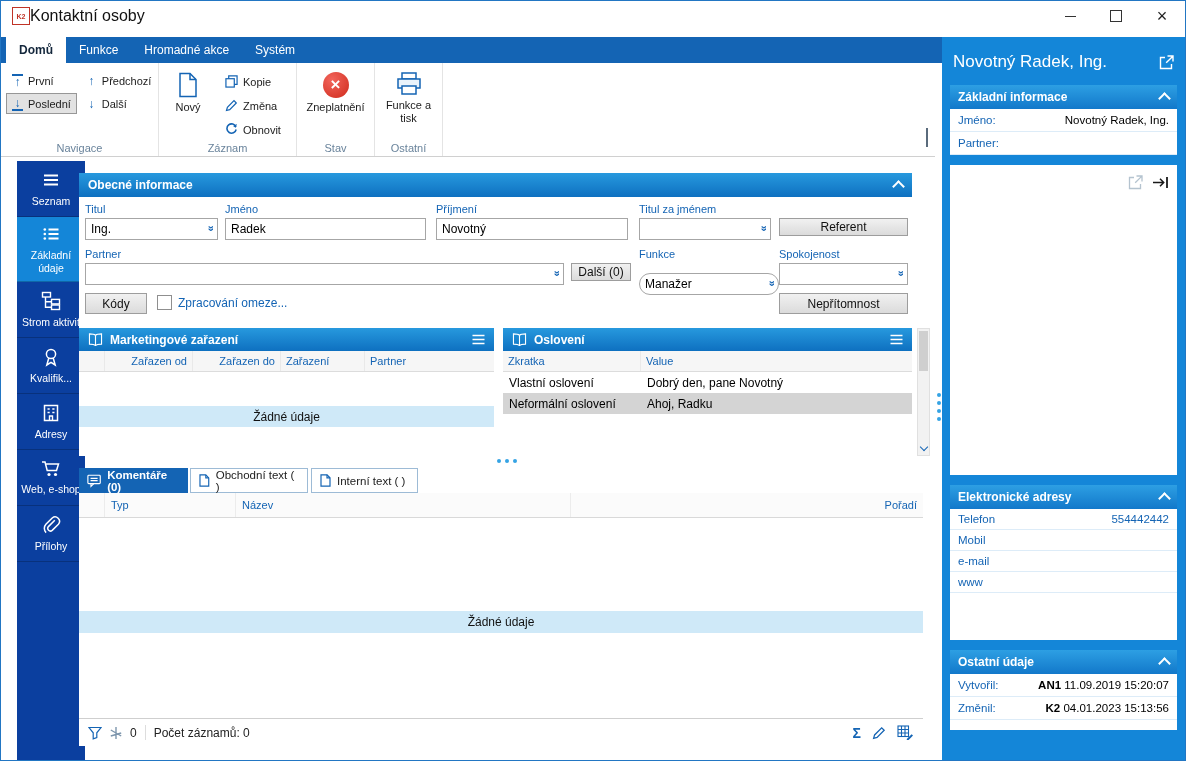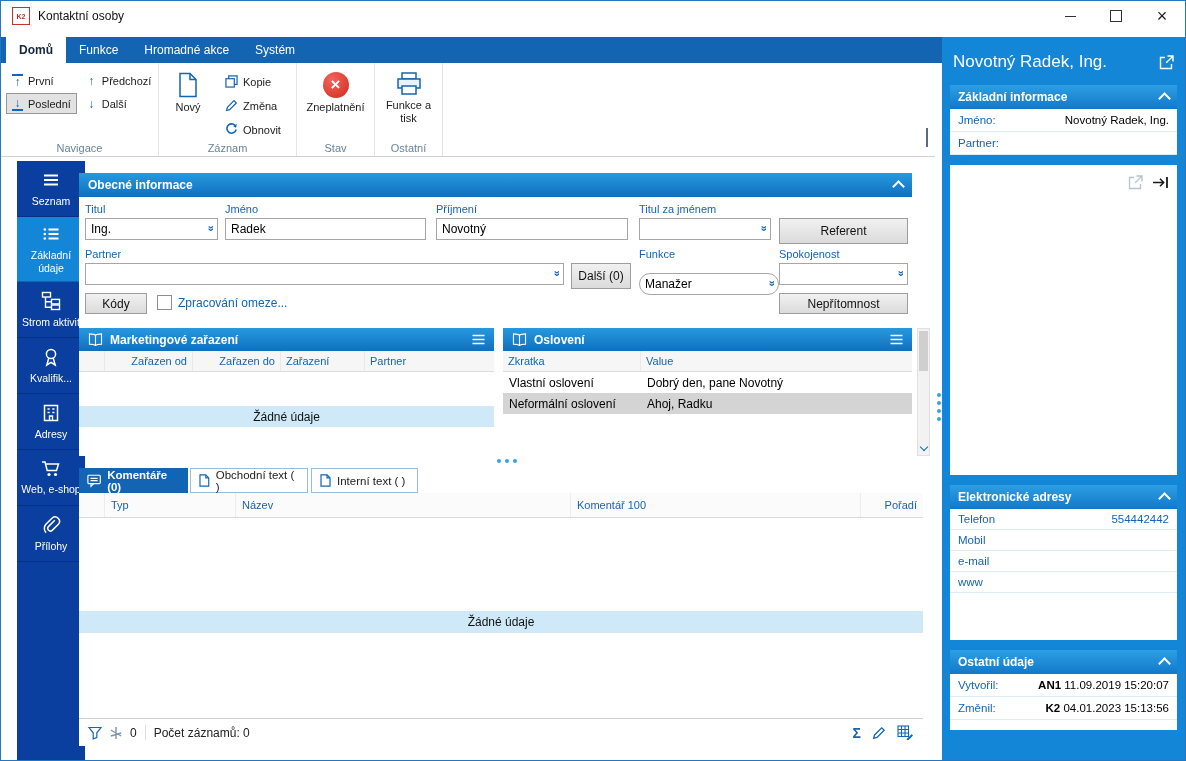--- a/index.html
+++ b/index.html
@@ -3,21 +3,21 @@
 <meta charset="utf-8">
 <style>
   html,body { margin:0; padding:0; }
   body { font-family:"Liberation Sans","DejaVu Sans",sans-serif; background:#fff; }
   .window { position:relative; width:1186px; height:761px; background:#fff; border:1px solid #2276c3; overflow:hidden; box-sizing:border-box; }
 
   
   .titlebar { position:absolute; left:0; top:0; right:0; height:36px; background:#fff; display:flex; align-items:flex-start; }
   .titlebar-inner { display:flex; align-items:center; height:30px; width:100%; }
   .app-logo { width:16px; height:16px; margin-left:11px; border:1px solid #c03326; color:#c03326; font-size:7px; font-weight:bold; display:flex; align-items:center; justify-content:center; flex:none; }
-  .win-title { margin-left:8px; font-size:12px; color:#111; }
+  .win-title { margin-left:0; font-size:16px; color:#111; }
   .win-controls { margin-left:auto; display:flex; height:30px; }
   .win-btn { width:46px; display:flex; align-items:center; justify-content:center; color:#333; }
   .min-glyph { width:11px; height:1px; background:#333; }
   .max-glyph { width:10px; height:10px; border:1px solid #333; }
   .close-glyph { font-size:18px; line-height:1; color:#222; }
 
   
   .ribbon-tabs { position:absolute; left:0; top:36px; width:941px; height:26px; background:#1464b4; display:flex; align-items:stretch; padding-left:5px; box-sizing:border-box; }
   .rtab { padding:0 13px; display:flex; align-items:center; font-size:12px; color:#fff; }
   .rtab.active { background:#fff; color:#14273c; font-weight:bold; }
@@ -51,21 +51,21 @@
   .push-right { margin-left:auto; display:flex; align-items:center; gap:9px; }
 
   
   .obecne-hdr { position:absolute; left:78px; top:172px; width:833px; height:24px; }
   .form { position:absolute; left:78px; top:196px; width:833px; height:131px; background:#fff; }
   .flabel { position:absolute; font-size:11px; color:#1464b4; white-space:nowrap; }
   .fld { position:absolute; height:22px; border:1px solid #a6a6a6; background:#fff; display:flex; align-items:center; font-size:12px; padding:0 5px; color:#000; box-sizing:border-box; }
   .fld input { border:none; outline:none; width:100%; font:inherit; padding:0; background:transparent; color:#000; }
   .dd { color:#1464b4; font-weight:bold; font-size:11px; display:inline-block; transform:rotate(-90deg); letter-spacing:-1px; margin-left:auto; }
   .fld .val { white-space:nowrap; overflow:hidden; }
-  .gbtn { position:absolute; height:26px; background:linear-gradient(#f1f1f1,#dbdbdb); border:1px solid #9d9d9d; display:flex; align-items:center; justify-content:center; font-size:12px; color:#111; box-sizing:border-box; }
+  .gbtn { position:absolute; height:18px; background:linear-gradient(#f1f1f1,#dbdbdb); border:1px solid #9d9d9d; display:flex; align-items:center; justify-content:center; font-size:12px; color:#111; box-sizing:border-box; }
   .chk { position:absolute; width:15px; height:15px; border:1px solid #8f8f8f; background:#fff; box-sizing:border-box; }
   .chk-label { position:absolute; font-size:12px; color:#1464b4; white-space:nowrap; }
 
   
   .panel { position:absolute; background:#fff; overflow:hidden; }
   .panel .sec-hdr { height:23px; }
   .cols-hdr { display:flex; height:21px; background:#f6f6f6; border-bottom:1px solid #dcdcdc; font-size:11px; color:#1464b4; align-items:stretch; box-sizing:border-box; }
   .cols-hdr > div { padding:0 5px; border-right:1px solid #e9e9e9; display:flex; align-items:center; box-sizing:border-box; }
   .cols-hdr > div.ra { justify-content:flex-end; }
   .panel-body { position:relative; height:84px; background:#fff; }
@@ -436,21 +436,20 @@
         <path d="M1 .8h6l3 3v8.4H1Z" fill="none" stroke="#1464b4" stroke-width="1.2"></path>
         <path d="M7 .8v3h3" fill="none" stroke="#1464b4" stroke-width="1.2"></path>
       </svg>
     <span>Interní text ( )</span>
   </div>
 
   <div class="ctable-hdr">
     <div style="width:26px;"></div>
     <div style="width:131px;">Typ</div>
     <div style="width:335px;">Název</div>
-    <div style="width:290px;">Komentář 100</div>
     <div class="ra" style="flex:1;border-right:none;">Pořadí</div>
   </div>
   <div class="ctable-body">
     <div class="empty-row" style="top:93px;height:22px;">
         <span>Žádné údaje</span>
       </div>
   </div>
 
   <div class="statusbar">
     <svg width="14" height="14" viewBox="0 0 14 14">

